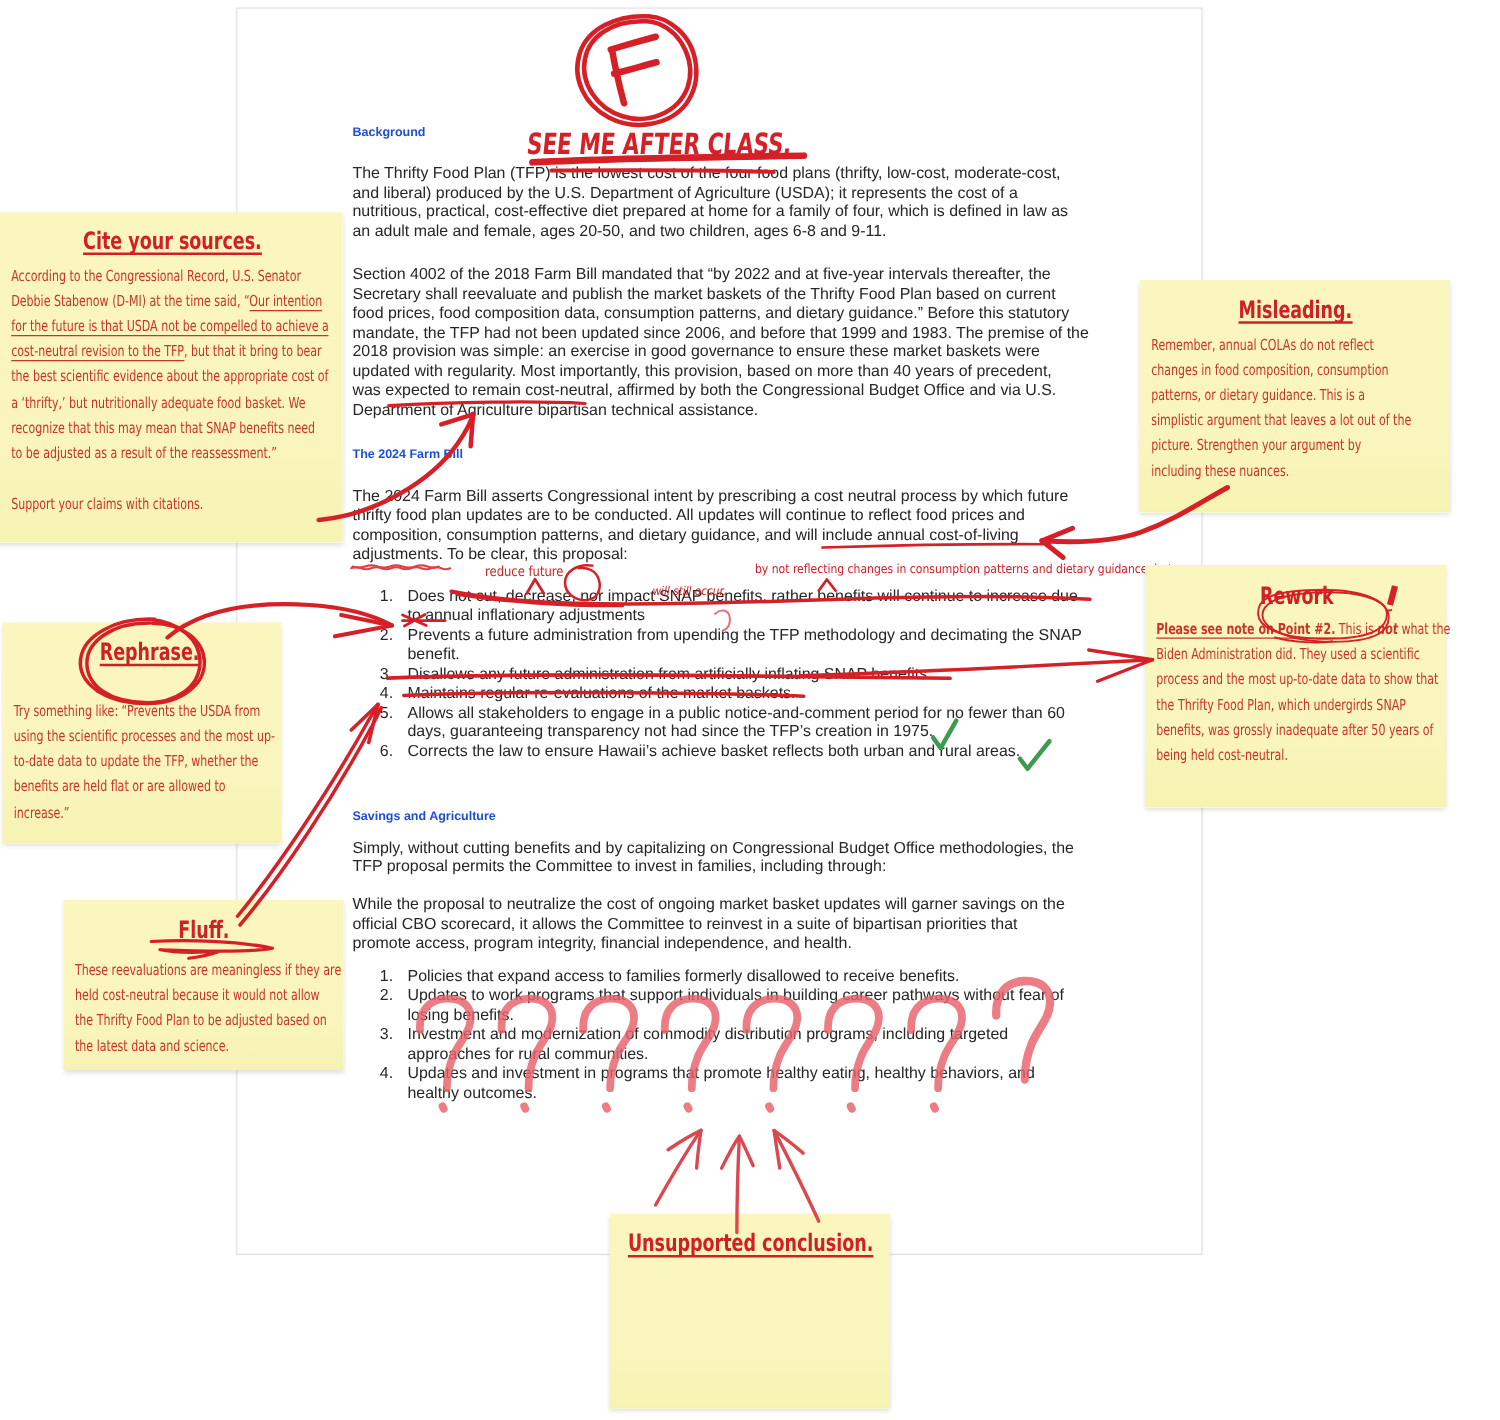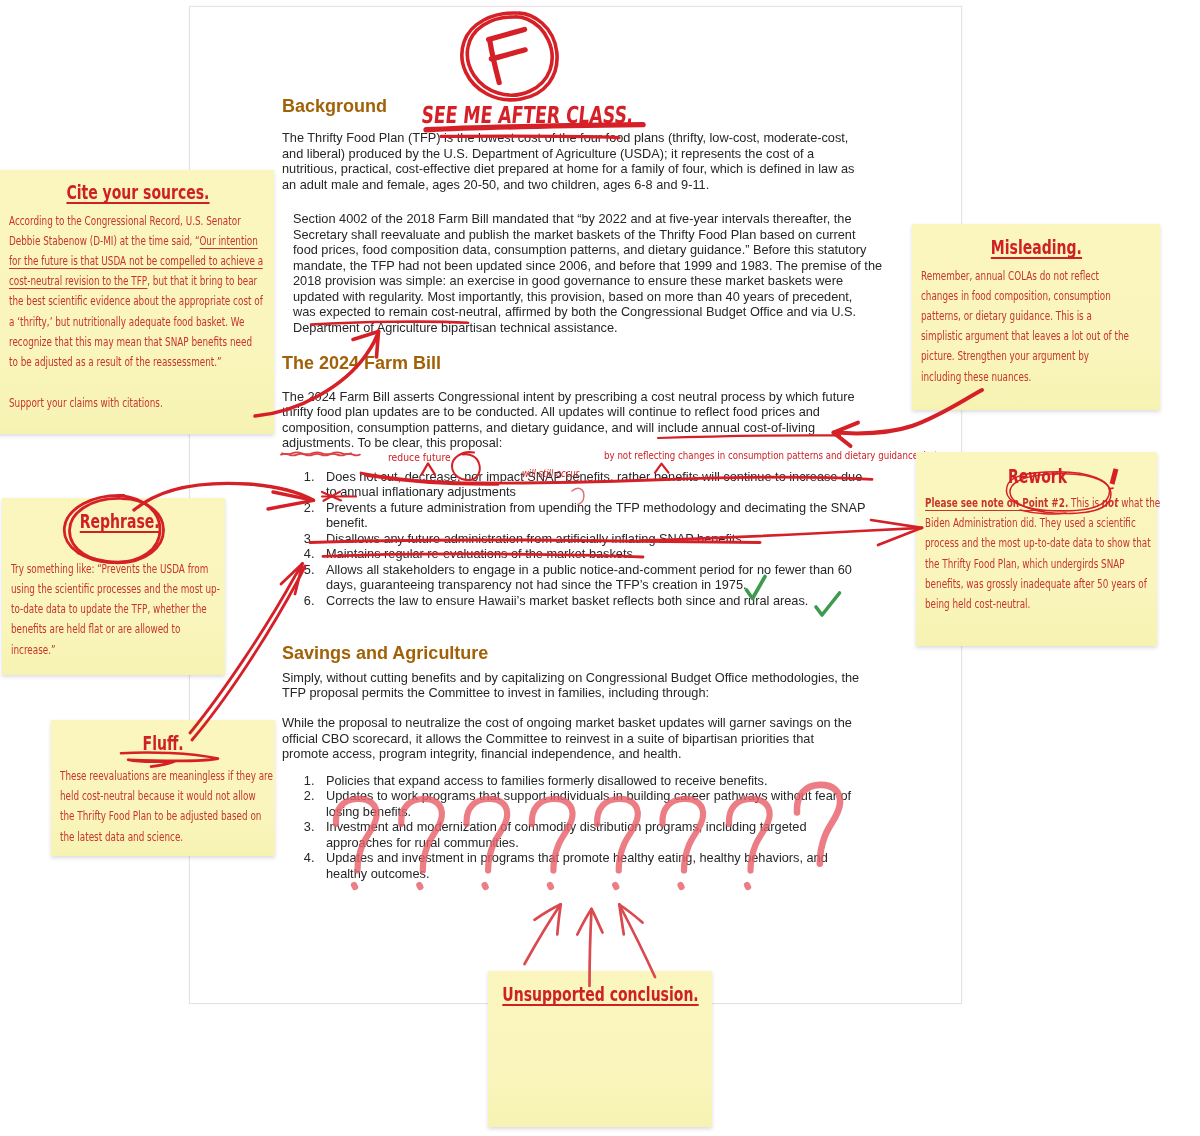--- a/index.html
+++ b/index.html
@@ -1,25 +1,25 @@
 <!DOCTYPE html>
 <html><head>
 <meta charset="utf-8">
 <style>
   html,body{margin:0;padding:0;}
   body{width:1200px;height:1136px;background:#ffffff;font-family:"Liberation Sans",sans-serif;overflow:hidden;position:relative;}
   #stage{position:absolute;inset:0;width:1200px;height:1136px;}
   .page{position:absolute;left:189px;top:6px;width:771px;height:996px;background:#fff;border:1px solid #e3e3e3;box-shadow:0 0 2px rgba(0,0,0,.06);}
   .doc{position:absolute;left:92px;top:91.5px;width:620px;white-space:nowrap;font-size:12.75px;line-height:15.5px;color:#262626;}
-  .doc h2{font-size:18px;font-weight:bold;margin:0;color:#a16207;}
+  .doc h2{font-size:10px;font-weight:bold;margin:0;color:#1d4ed8;}
   .doc ol{margin:0;padding-left:36px;list-style-position:outside;}
   .doc li{margin:0;padding-left:8px;}
   .pg{margin:0;}
   .doc .p1{margin-top:16.30px;}
-  .doc .p2{margin-top:18.90px;margin-left:11px;}
+  .doc .p2{margin-top:18.90px;}
   .doc .h2b{margin-top:21.00px;}
   .doc .p3{margin-top:17.10px;}
   .doc .ol1{margin-top:18.10px;}
   .doc .h2c{margin-top:37.40px;}
   .doc .p4{margin-top:14.60px;}
   .doc .p5{margin-top:8.40px;}
   .doc .ol2{margin-top:11px;}
   .note{position:absolute;background:linear-gradient(180deg,#fbf6bd 0%,#faf5bc 70%,#f6f3b2 100%);box-shadow:0 2px 4px rgba(40,40,70,.16);box-sizing:border-box;}
   .note .title{text-align:center;font-weight:bold;color:#cf2026;font-family:"DejaVu Sans",sans-serif;font-size:19.2px;}
   .note .title u,.note .title span{display:inline-block;transform:scaleX(0.73);transform-origin:center;}
@@ -83,21 +83,21 @@
       <p class="pg p2">Section 4002 of the 2018 Farm Bill mandated that “by 2022 and at five-year intervals thereafter, the<br>Secretary shall reevaluate and publish the market baskets of the Thrifty Food Plan based on current<br>food prices, food composition data, consumption patterns, and dietary guidance.” Before this statutory<br>mandate, the TFP had not been updated since 2006, and before that 1999 and 1983. The premise of the<br>2018 provision was simple: an exercise in good governance to ensure these market baskets were<br>updated with regularity. Most importantly, this provision, based on more than 40 years of precedent,<br>was expected to remain cost-neutral, affirmed by both the Congressional Budget Office and via U.S.<br>Department of Agriculture bipartisan technical assistance.</p>
 
       <h2 class="h2b">The 2024 Farm Bill</h2>
       <p class="pg p3">The 2024 Farm Bill asserts Congressional intent by prescribing a cost neutral process by which future<br>thrifty food plan updates are to be conducted. All updates will continue to reflect food prices and<br>composition, consumption patterns, and dietary guidance, and will include annual cost-of-living<br>adjustments. To be clear, this proposal:</p>
       <ol class="ol1">
         <li>Does not cut, decrease, nor impact SNAP benefits, rather benefits will continue to increase due<br>to annual inflationary adjustments</li>
         <li>Prevents a future administration from upending the TFP methodology and decimating the SNAP<br>benefit.</li>
         <li>Disallows any future administration from artificially inflating SNAP benefits.</li>
         <li>Maintains regular re-evaluations of the market baskets.</li>
         <li>Allows all stakeholders to engage in a public notice-and-comment period for no fewer than 60<br>days, guaranteeing transparency not had since the TFP’s creation in 1975.</li>
-        <li>Corrects the law to ensure Hawaii’s market basket reflects both since and rural areas.</li>
+        <li>Corrects the law to ensure Hawaii’s achieve basket reflects both urban and rural areas.</li>
       </ol>
 
       <h2 class="h2c">Savings and Agriculture</h2>
       <p class="pg p5">Simply, without cutting benefits and by capitalizing on Congressional Budget Office methodologies, the<br>TFP proposal permits the Committee to invest in families, including through:</p>
       <p class="pg p4">While the proposal to neutralize the cost of ongoing market basket updates will garner savings on the<br>official CBO scorecard, it allows the Committee to reinvest in a suite of bipartisan priorities that<br>promote access, program integrity, financial independence, and health.</p>
       <ol class="ol2">
         <li>Policies that expand access to families formerly disallowed to receive benefits.</li>
         <li>Updates to work programs that support individuals in building career pathways without fear of<br>losing benefits.</li>
         <li>Investment and modernization of commodity distribution programs, including targeted<br>approaches for rural communities.</li>
         <li>Updates and investment in programs that promote healthy eating, healthy behaviors, and<br>healthy outcomes.</li>

